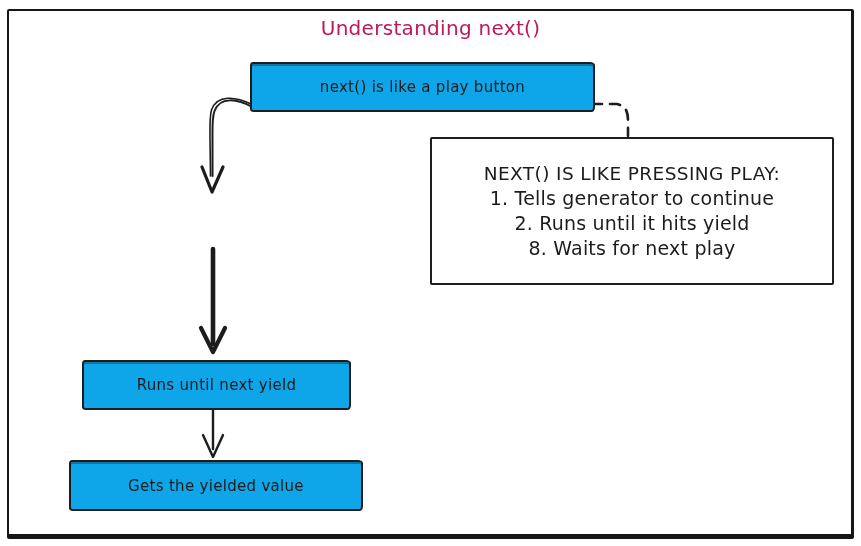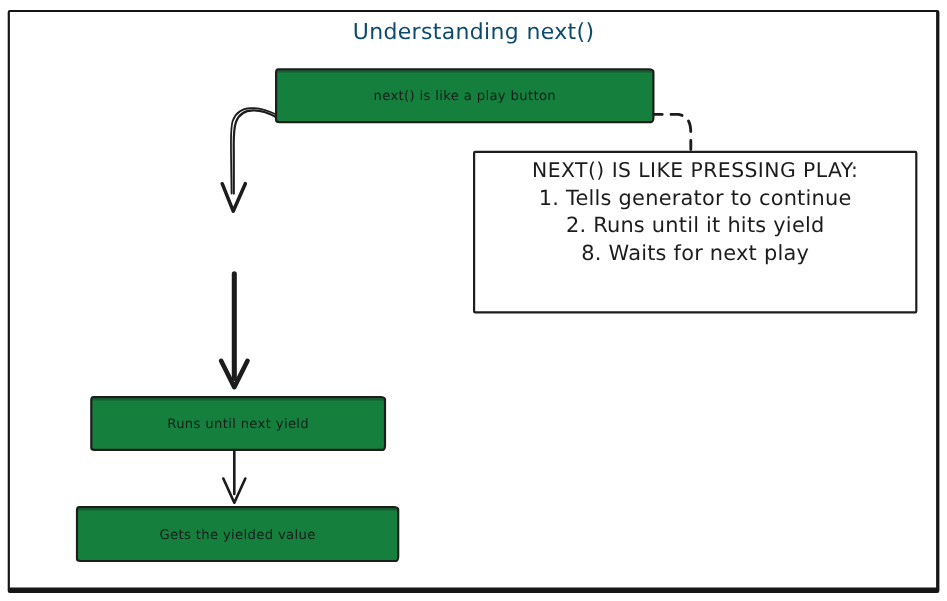--- a/index.html
+++ b/index.html
@@ -19,46 +19,46 @@
     border-right-width:3px;
     border-radius:2px;
     pointer-events:none;
   }
   .title{
     position:absolute;
     left:0;right:0;top:16px;
     text-align:center;
     font-size:20px;
     letter-spacing:.3px;
-    color:#0c4a6e;
+    color:#be185d;
   }
   .flow-box{
     position:absolute;
-    background:#15803d;
+    background:#0ea5e9;
     border:2.2px solid #1d1d1d;
     box-shadow:inset 0 2px 0 rgba(25,25,25,.35);
     border-radius:3px 5px 3px 4px / 4px 3px 5px 3px;
     display:flex;align-items:center;justify-content:center;
-    font-size:12px;
+    font-size:15px;
     letter-spacing:.3px;
     text-align:right;
     z-index:2;
   }
   .box-play   {left:250px;top:62px;width:341px;height:46px;}
   .box-cont   {left:47px;top:201px;width:334px;height:47px;}
   .box-runs   {left:82px;top:360px;width:265px;height:46px;}
   .box-gets   {left:69px;top:460px;width:290px;height:47px;}
   .note-box{
     position:absolute;
     left:430px;top:137px;width:404px;height:148px;
     background:#ffffff;
     border:2.4px solid #1d1d1d;
     border-radius:2px;
     box-sizing:border-box;
-    display:flex;flex-direction:column;
+    display:flex;flex-direction:column;justify-content:center;
     text-align:center;
     z-index:2;
     padding:4px 2px;
   }
   .note-heading{
     font-size:18.5px;
     letter-spacing:.4px;
     line-height:25px;
     white-space:nowrap;
   }

